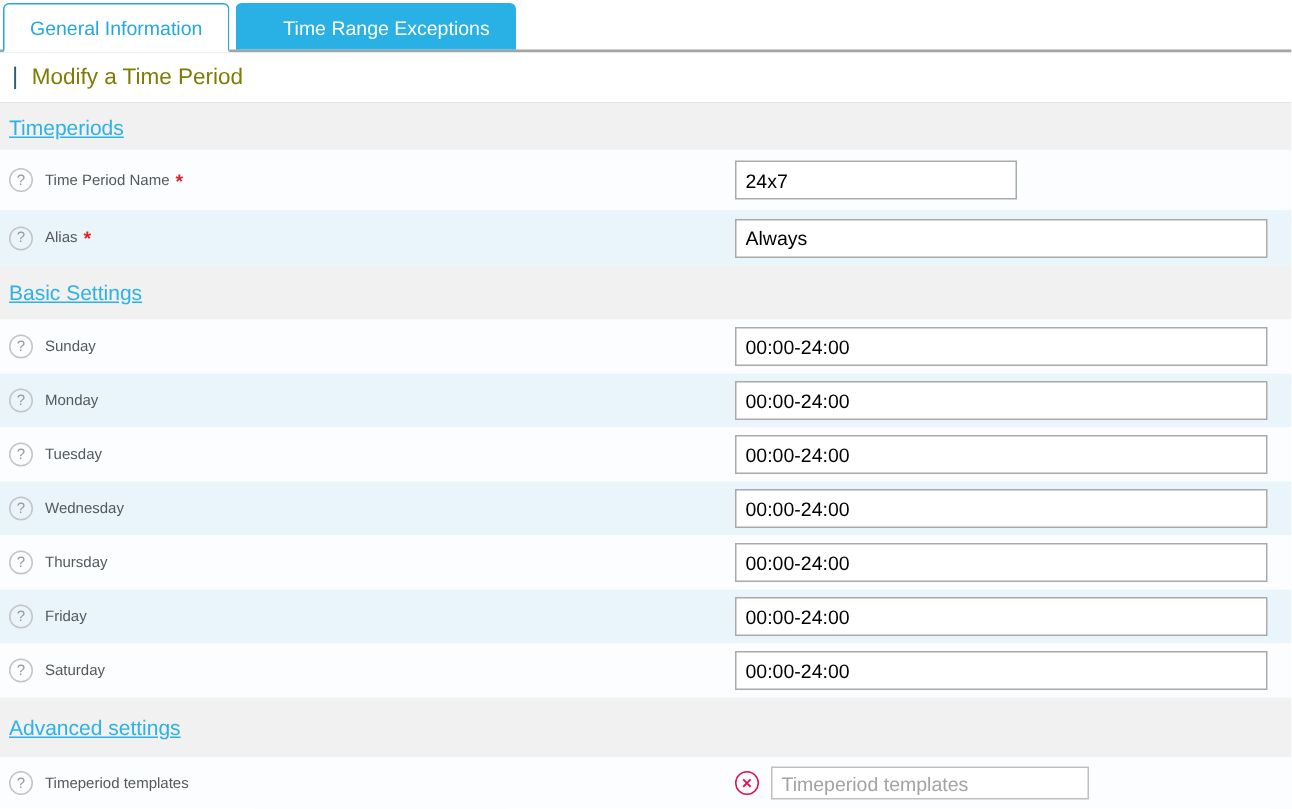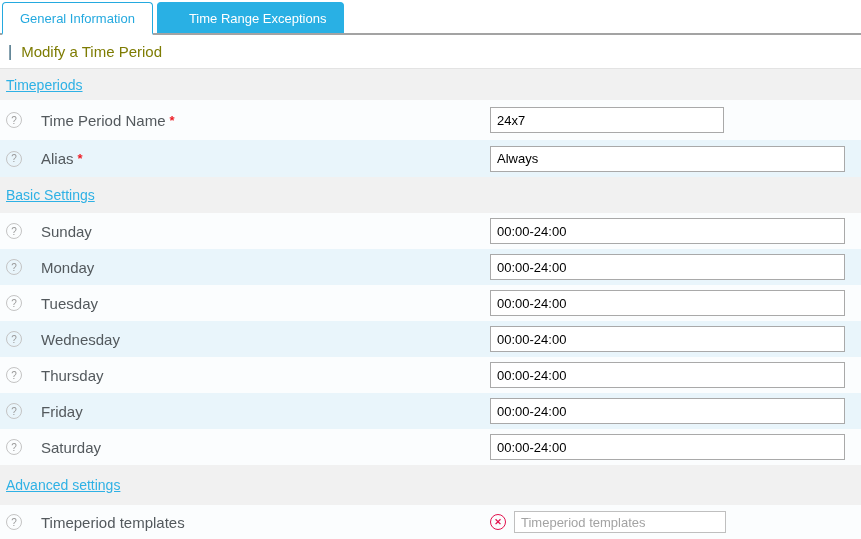--- a/index.html
+++ b/index.html
@@ -31,27 +31,27 @@
 
   
   .form-row { display:flex; align-items:center; }
   .row-light { background:#fbfdfe; }
   .row-alt   { background:#e9f5fb; }
   .h40 { height:40px; } .h37 { height:37px; } .h36 { height:36px; } .h34 { height:34px; }
   .cell-label { width:490px; display:flex; align-items:center; padding-left:6px; flex-shrink:0; }
   .help-icon { width:16px; height:16px; border-radius:50%; border:1px solid #c4c4c4;
     color:#999; font-size:10px; display:flex; align-items:center; justify-content:center;
     background:transparent; flex-shrink:0; cursor:pointer; }
-  .row-label { margin-left:19px; font-size:15px; color:#53595d; }
+  .row-label { margin-left:8px; font-size:10px; color:#53595d; }
   .required-star { color:#ed1c24; margin-left:4px; font-size:13px; font-weight:bold; }
   .cell-input { display:flex; align-items:center; flex:1; }
   input.field { height:26px; border:1px solid #a9a9a9; background:#fff;
     font-size:13px; padding:0 6px; color:#000;
     font-family:"Liberation Sans", sans-serif; outline:none; }
-  .w-narrow { width:234px; }
+  .w-narrow { width:188px; }
   .w-wide { width:355px; }
   input.field-template { height:22px; width:212px; border:1px solid #bfbfbf;
     background:#fff; font-size:13px; padding:0 6px; color:#000;
     font-family:"Liberation Sans", sans-serif; outline:none; }
   input::placeholder { color:#a3a3a3; }
   .clear-icon { width:16px; height:16px; border-radius:50%; border:1px solid #e2114d;
     color:#e2114d; font-size:9px; font-weight:bold; display:flex; align-items:center;
     justify-content:center; margin-right:8px; flex-shrink:0; cursor:pointer; }
 </style>
 </head>

